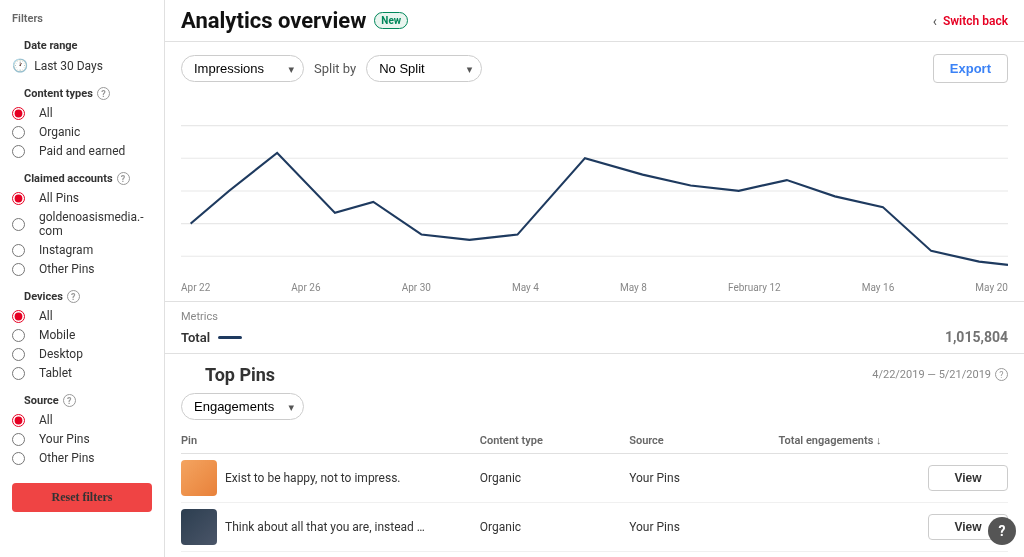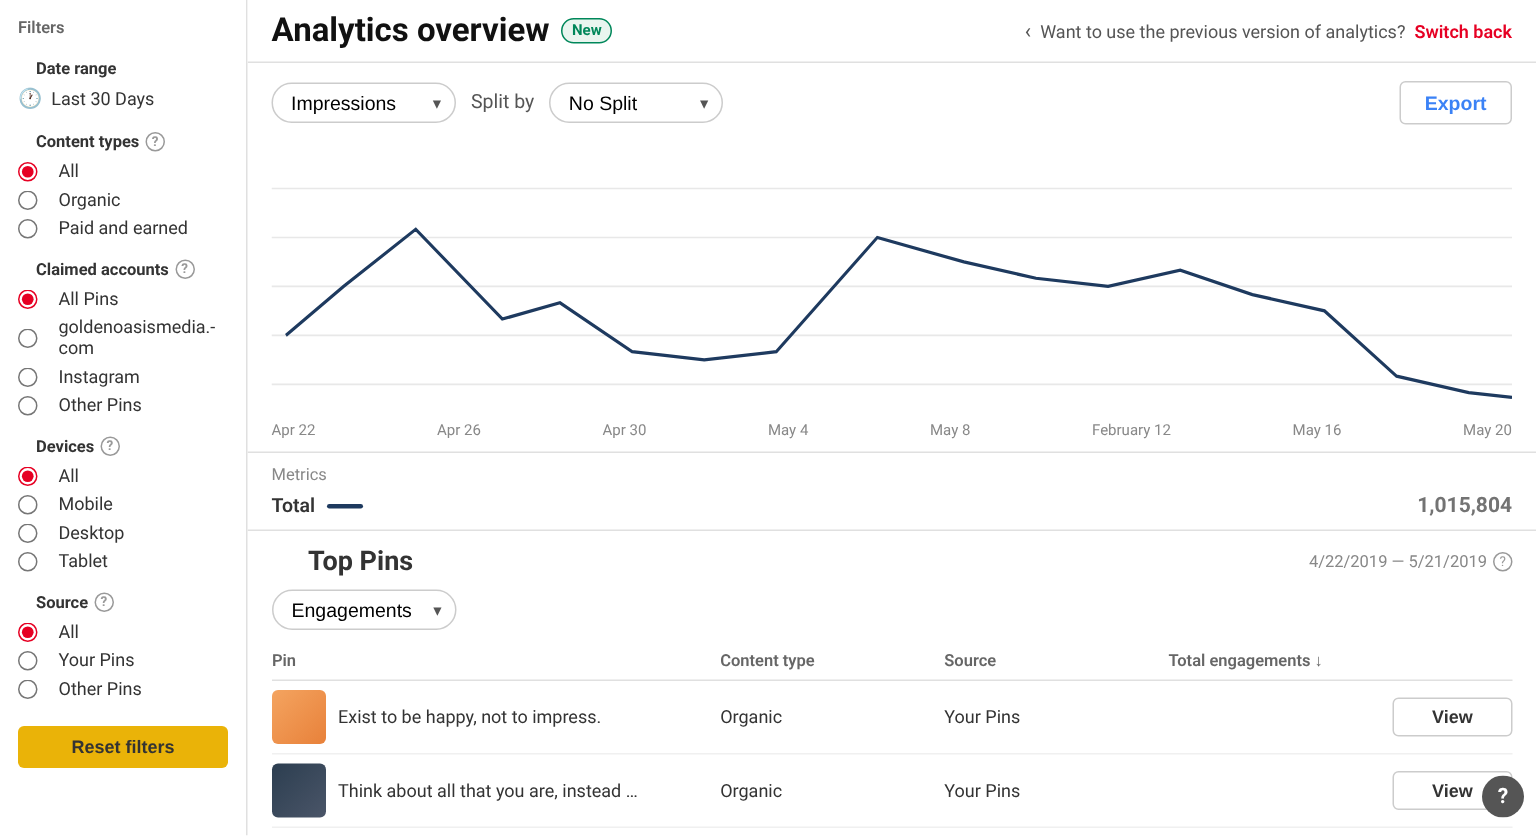--- a/index.html
+++ b/index.html
@@ -11,21 +11,21 @@
     .sidebar { width: 165px; min-width: 165px; border-right: 1px solid #e0e0e0; padding: 12px 12px; overflow-y: auto; background: #fff; }
     .sidebar-title { font-size: 11px; font-weight: 600; color: #666; margin-bottom: 8px; }
     .filter-section { margin-bottom: 14px; }
     .filter-label { font-size: 11px; font-weight: 700; color: #333; margin-bottom: 6px; display: flex; align-items: center; gap: 4px; padding-left: 12px; }
     .help-icon { width: 13px; height: 13px; border-radius: 50%; border: 1px solid #999; color: #999; font-size: 9px; display: inline-flex; align-items: center; justify-content: center; cursor: pointer; }
     .date-range-item { display: flex; align-items: center; gap: 6px; font-size: 12px; color: #333; }
     .date-icon { color: #888; font-size: 13px; }
     .radio-group { display: flex; flex-direction: column; gap: 5px; }
     .radio-item { display: flex; align-items: center; gap: 14px; font-size: 12px; cursor: pointer; }
     .radio-item input[type=radio] { accent-color: #e60023; width: 13px; height: 13px; cursor: pointer; }
-    .reset-btn { width: 100%; padding: 7px; background: #eab308; border: none; border-radius: 4px; font-size: 12px; font-weight: 600; cursor: pointer; color: #333; margin-top: 4px; }
+    .reset-btn { width: 100%; padding: 7px; background: #ef4444; border: none; border-radius: 4px; font-size: 12px; font-weight: 600; cursor: pointer; color: #333; margin-top: 4px; font-family: Liberation Serif, serif; }
     
     
     .main-content { flex: 1; display: flex; flex-direction: column; overflow: hidden; }
     
     
     .page-header { display: flex; align-items: center; padding: 8px 16px; border-bottom: 1px solid #e0e0e0; background: #fff; }
     .page-title { font-size: 22px; font-weight: 700; color: #111; margin-right: 8px; }
     .new-badge { background: #e9f5ef; color: #00875a; font-size: 10px; font-weight: 700; padding: 2px 6px; border-radius: 10px; border: 1px solid #00875a; }
     .header-right { margin-left: auto; display: flex; align-items: center; gap: 6px; font-size: 12px; color: #555; }
     .chevron-left { font-size: 14px; color: #555; }
@@ -191,21 +191,20 @@
     <button class="reset-btn">Reset filters</button>
   </div>
 
   <div class="main-content">
 
     <div class="page-header">
       <h1 class="page-title">Analytics overview</h1>
       <span class="new-badge">New</span>
       <div class="header-right">
         <span class="chevron-left">‹</span>
-        <span>Want to use the previous version of analytics?</span>
         <a class="switch-back-link">Switch back</a>
       </div>
     </div>
 
     <div class="chart-section">
       <div class="chart-controls">
         <div class="select-wrap">
           <select>
             <option>Impressions</option>
             <option>Engagements</option>

